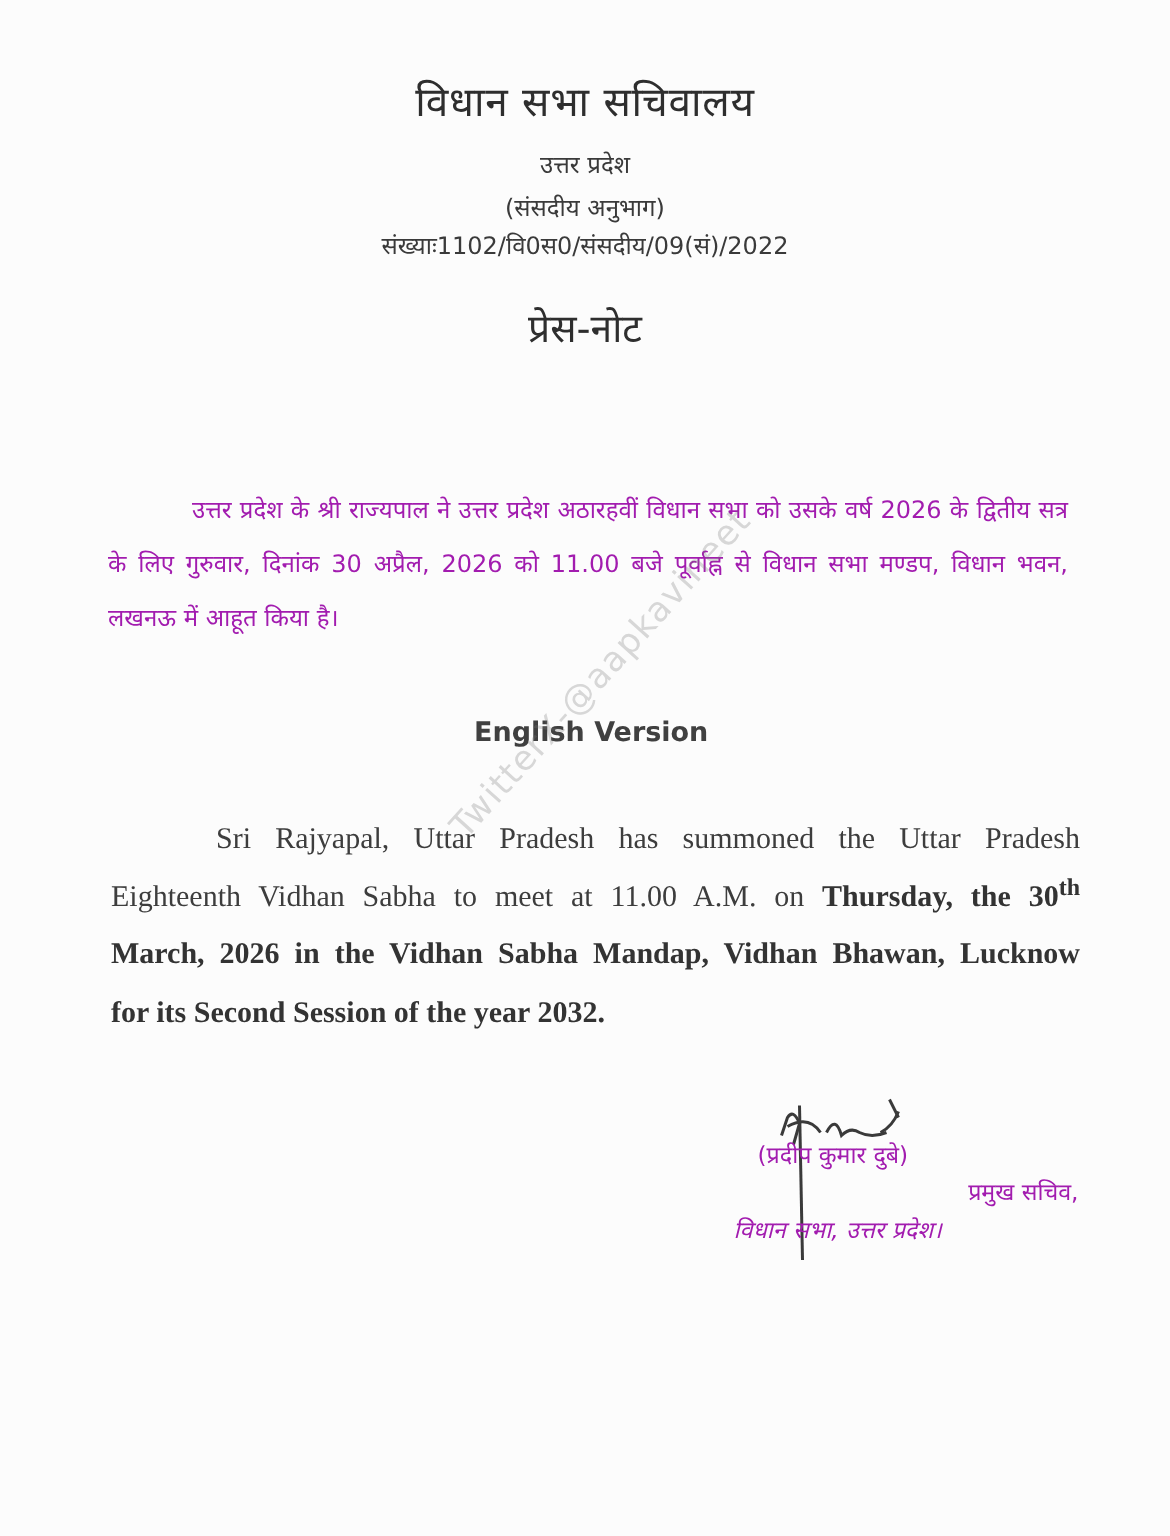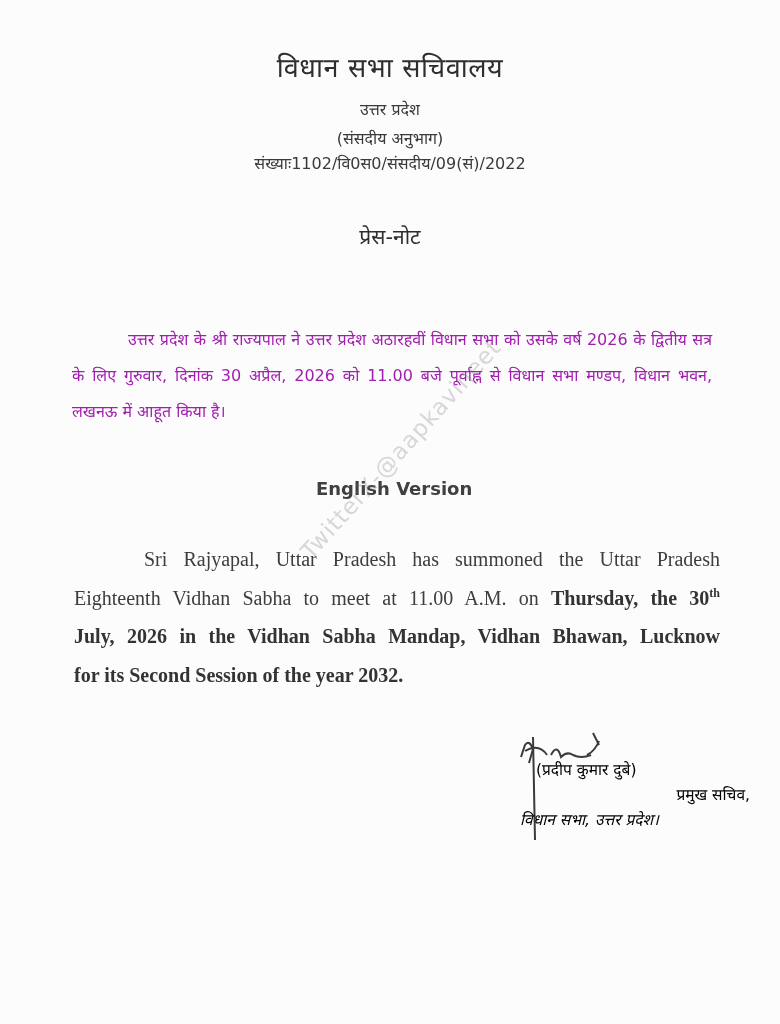--- a/index.html
+++ b/index.html
@@ -10,21 +10,21 @@
       color: #3a3a3a;
       font-family: "DejaVu Sans", sans-serif;
     }
     .page { position: absolute; inset: 0; background: #fcfcfc; }
     .center { position: absolute; left: 0; width: 780px; text-align: center; }
     .h-title { top: 48px; font-size: 27px; color: #2e2e2e; letter-spacing: 0.5px; }
     .h-state { top: 98px; font-size: 16px; }
     .h-section { top: 127px; font-size: 16px; }
     .h-ref { top: 152px; font-size: 16px; }
     .h-date { top: 178px; font-size: 16px; }
-    .h-press { top: 222px; font-size: 21px; color: #2e2e2e; text-align: center; }
+    .h-press { top: 200px; font-size: 26px; color: #2e2e2e; text-align: center; }
 
     .hindi-para {
       position: absolute; left: 72px; width: 640px;
       top: 306px; font-size: 16px; line-height: 36px;
       text-indent: 56px; text-align: justify; color: #a21caf;
     }
 
     .eng-heading {
       position: absolute; left: 316px; top: 478px;
       font-family: "DejaVu Sans", sans-serif; font-weight: bold;
@@ -33,25 +33,25 @@
     }
     .eng-para {
       position: absolute; left: 74px; width: 646px; top: 540px;
       font-family: "Liberation Serif", serif; font-size: 20px; line-height: 38.5px;
       text-align: justify; color: #3d3d3d;
     }
     .eng-para .line { display: block; text-align-last: justify; }
     .eng-para .line.last { text-align-last: left; }
     .eng-para .indent { padding-left: 70px; }
     .eng-para b { font-weight: bold; color: #333; }
-    .eng-para sup { font-size: 12px; vertical-align: super; line-height: 0; }
+    .eng-para sup { font-size: 16px; vertical-align: super; line-height: 0; }
 
     .signature-block {
-      position: absolute; left: 520px; top: 758px; width: 230px;
-      font-size: 15.5px; line-height: 25px; color: #000000;
+      position: absolute; left: 489px; top: 758px; width: 230px;
+      font-size: 15.5px; line-height: 25px; color: #a21caf;
     }
     .signature-block .name { padding-left: 16px; }
     .signature-block .desig { padding-left: 16px; text-align: right; }
     .signature-block .office { padding-left: 0; font-style: italic; }
     .signature-svg { position: absolute; left: 495px; top: 715px; width: 200px; height: 130px; }
 
     .watermark {
       position: absolute; left: 315px; top: 538px;
       transform-origin: left bottom; transform: rotate(-48deg);
       font-size: 23px; color: rgba(120,120,120,0.28);
@@ -69,21 +69,21 @@
   <div class="center h-ref">संख्याः1102/वि0स0/संसदीय/09(सं)/2022</div>
   <div class="center h-press">प्रेस-नोट</div>
 
   <p class="hindi-para">उत्तर प्रदेश के श्री राज्यपाल ने उत्तर प्रदेश अठारहवीं विधान सभा को उसके वर्ष 2026 के द्वितीय सत्र के लिए गुरुवार, दिनांक 30 अप्रैल, 2026 को 11.00 बजे पूर्वाह्न से विधान सभा मण्डप, विधान भवन, लखनऊ में आहूत किया है।</p>
 
   <div class="eng-heading">English Version</div>
 
   <div class="eng-para">
     <span class="line indent">Sri Rajyapal, Uttar Pradesh has summoned the Uttar Pradesh</span>
     <span class="line"><span>Eighteenth Vidhan Sabha to meet at 11.00 A.M. on </span><b><span>Thursday, the 30</span><sup>th</sup></b></span>
-    <span class="line"><b>July, 2026 in the Vidhan Sabha Mandap, Vidhan Bhawan, Lucknow</b></span>
+    <span class="line"><b>March, 2026 in the Vidhan Sabha Mandap, Vidhan Bhawan, Lucknow</b></span>
     <span class="line last"><b>for its Second Session of the year 2032.</b></span>
   </div>
 
   <svg class="signature-svg" viewBox="0 0 200 130">
     <path d="M26 42 L30 30 Q34 24 38 34 L34 48" fill="none" stroke="#3a3a3a" stroke-width="2"></path>
     <path d="M30 36 Q44 28 52 40" fill="none" stroke="#3a3a3a" stroke-width="2"></path>
     <path d="M38 22 L40 125" fill="none" stroke="#3a3a3a" stroke-width="2"></path>
     <path d="M56 40 Q62 28 66 42 Q72 36 78 40 Q86 44 96 40" fill="none" stroke="#3a3a3a" stroke-width="2"></path>
     <path d="M92 40 Q100 36 104 26" fill="none" stroke="#3a3a3a" stroke-width="2"></path>
     <path d="M98 18 L104 30" fill="none" stroke="#3a3a3a" stroke-width="2"></path>

